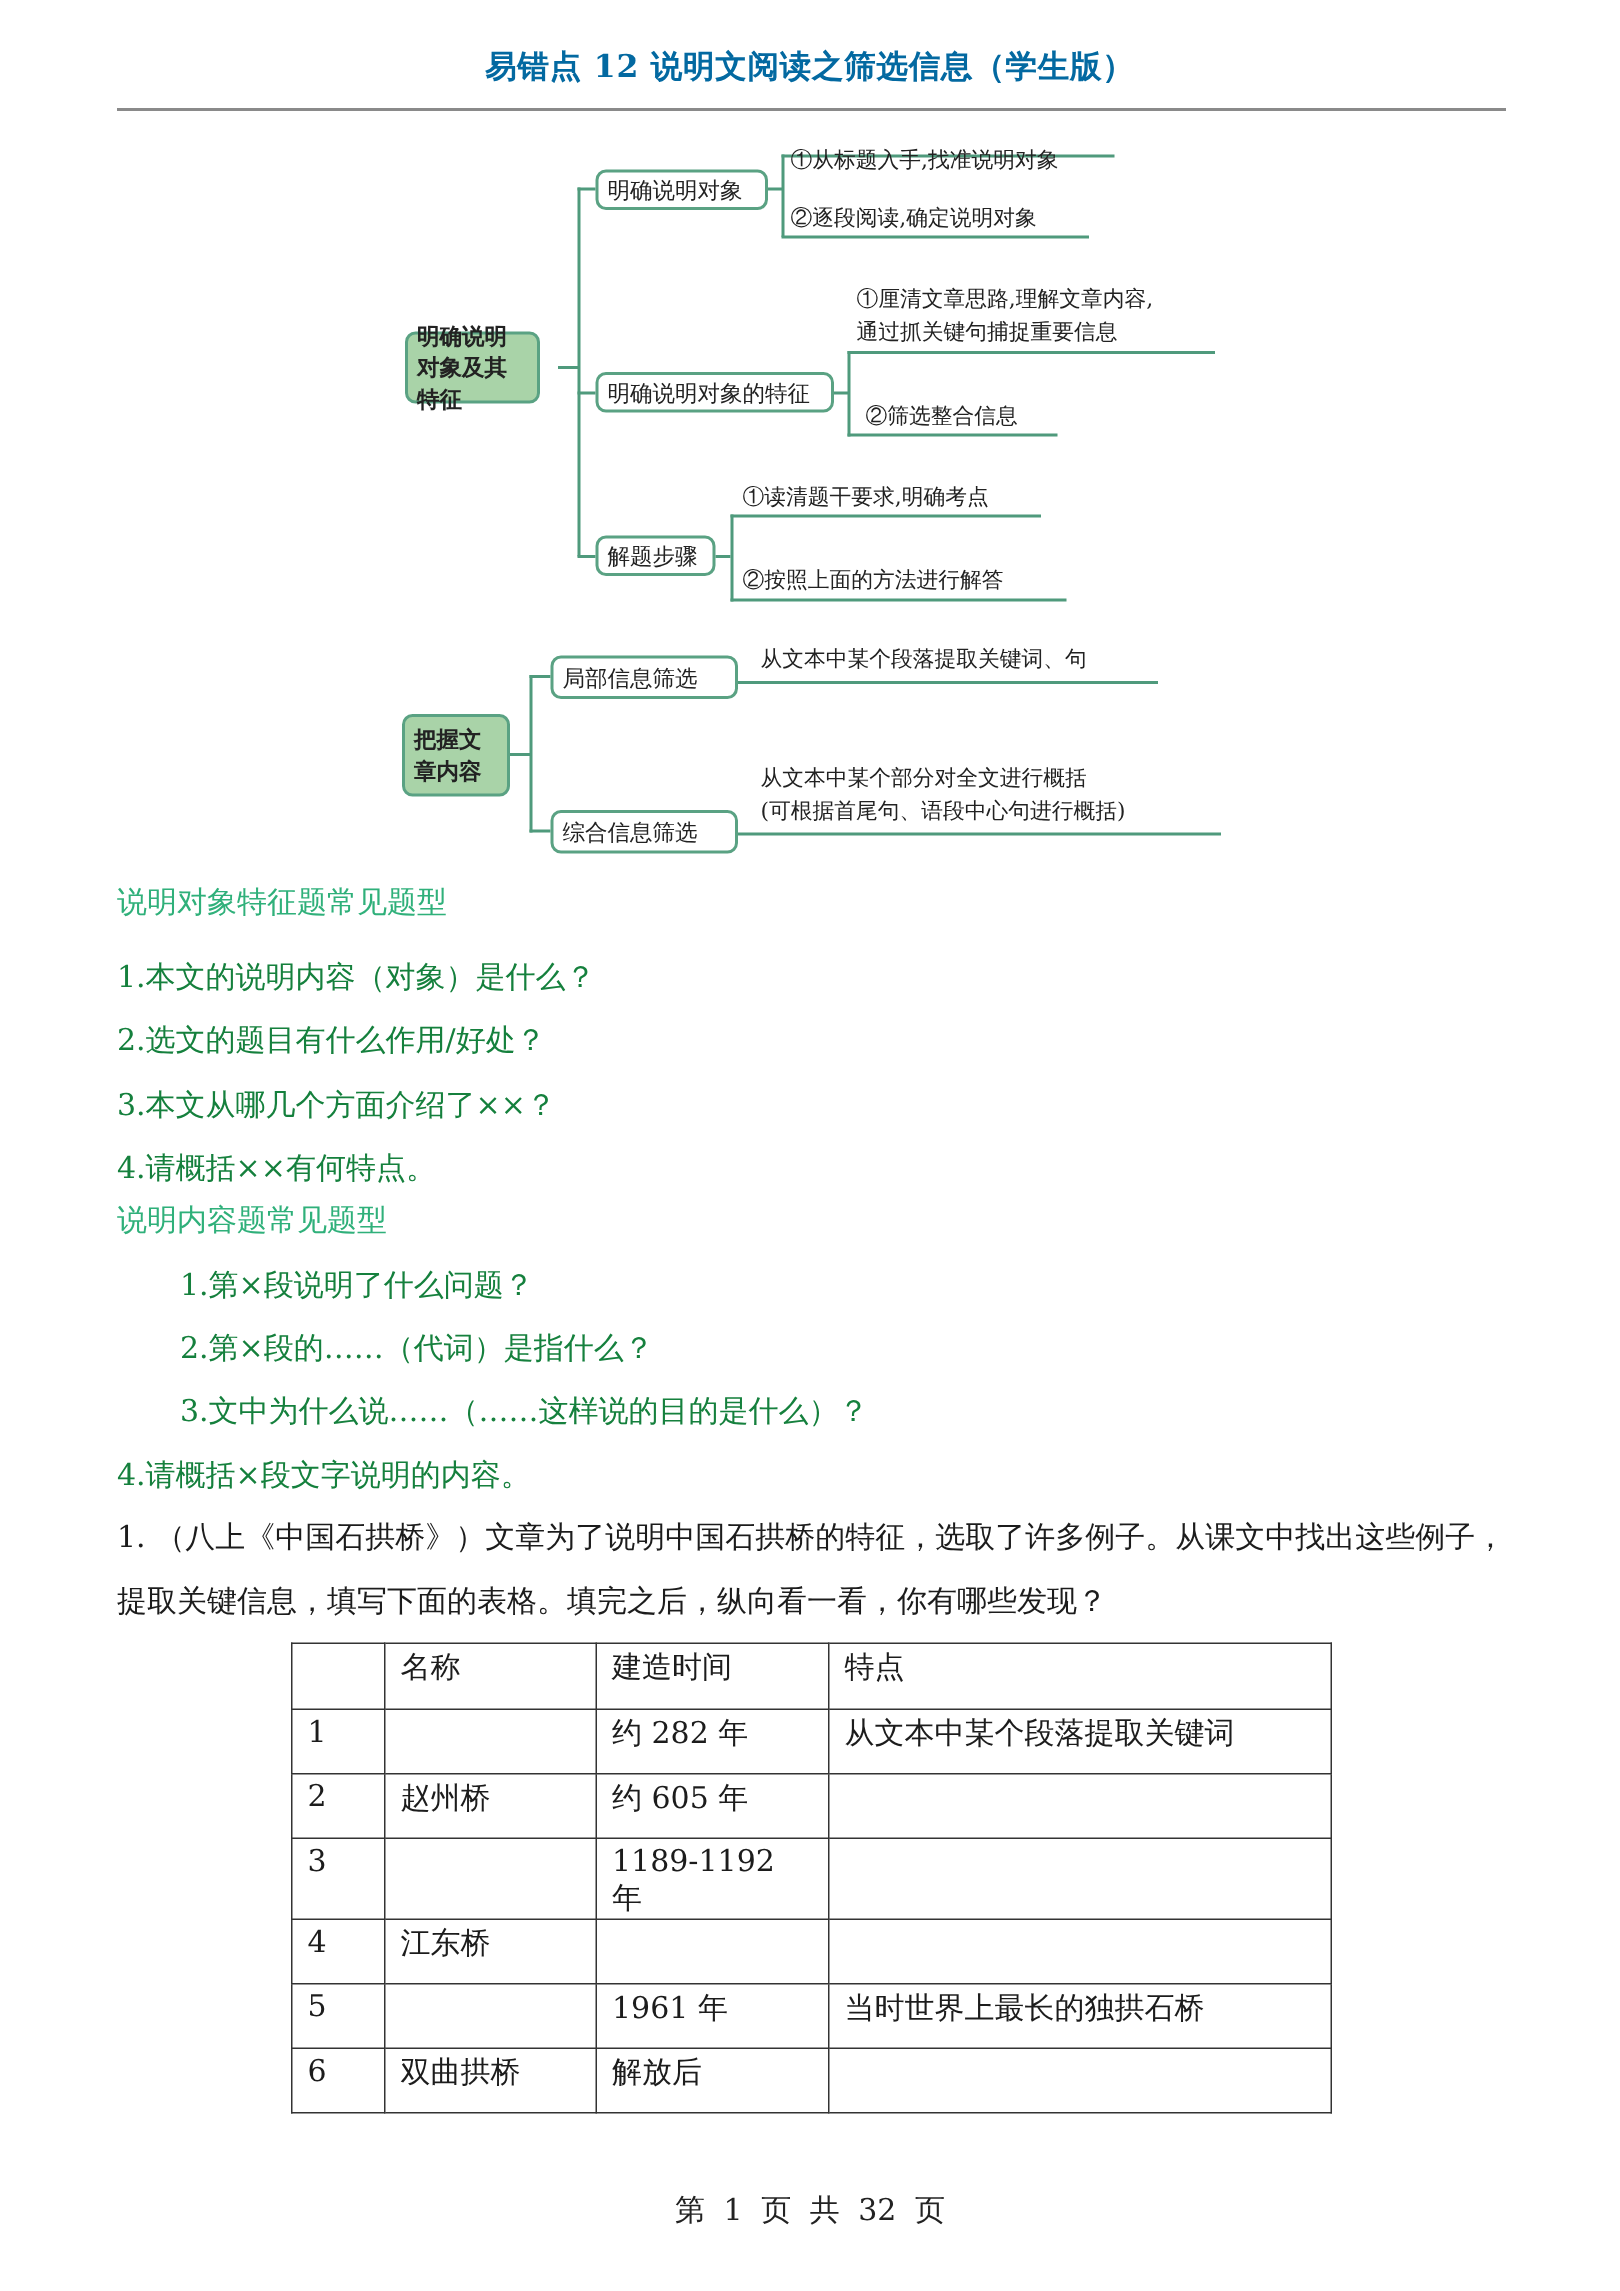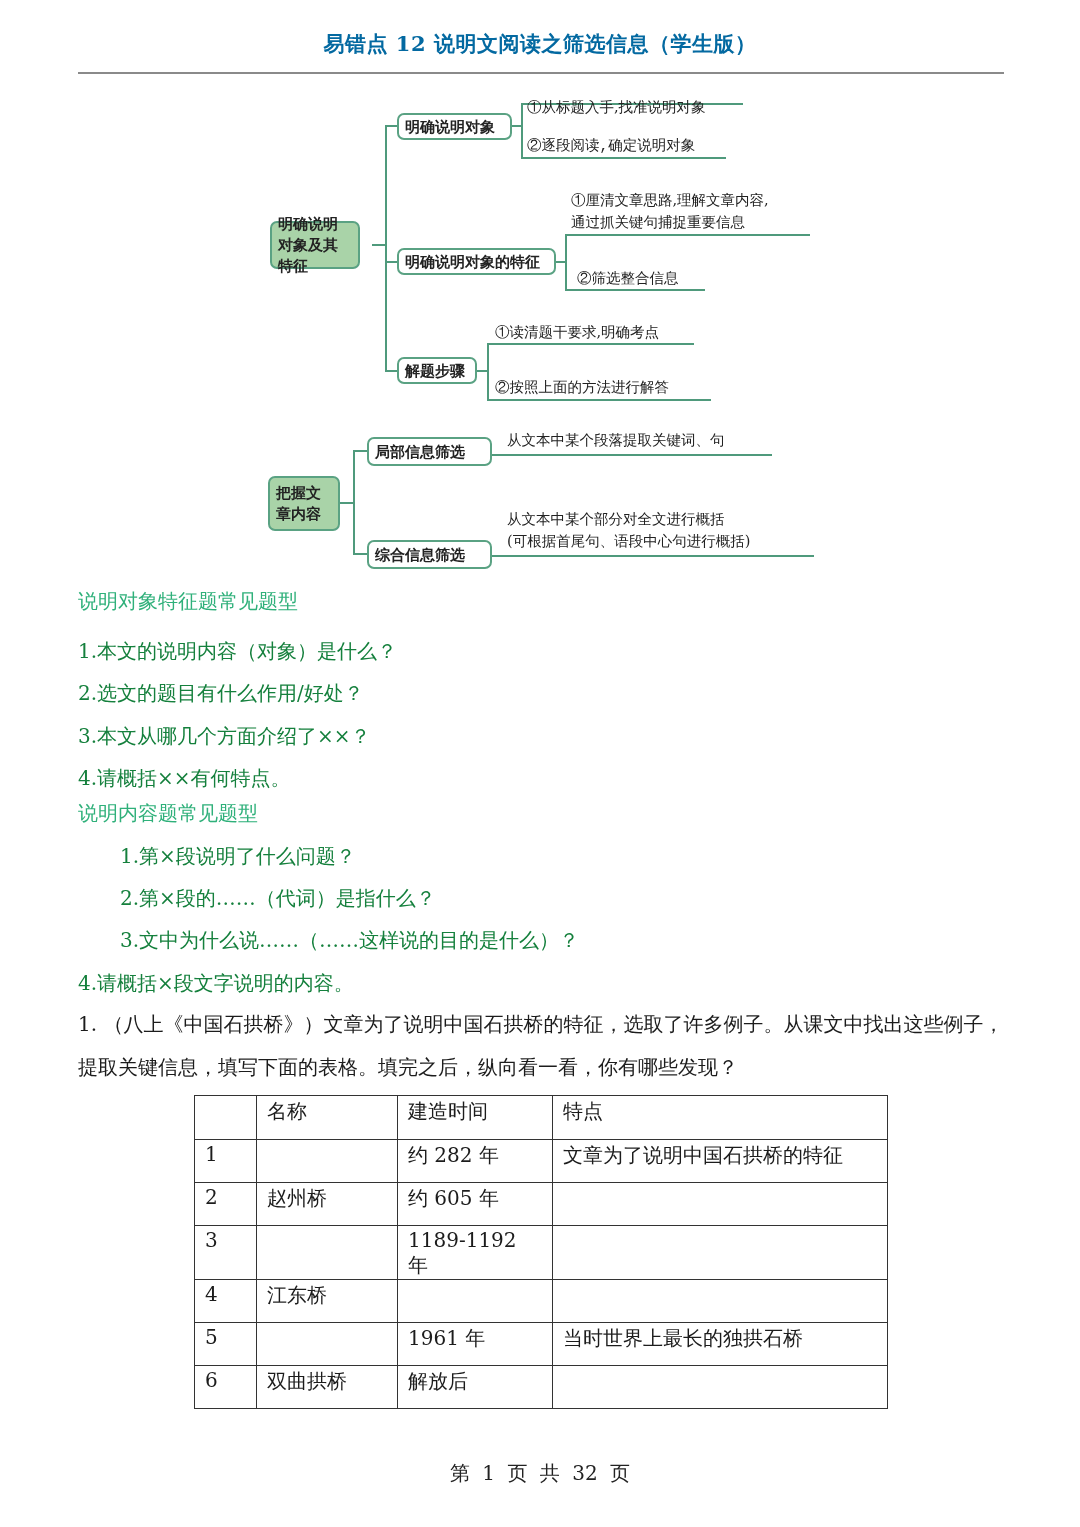--- a/index.html
+++ b/index.html
@@ -7,21 +7,21 @@
          font-family:"DejaVu Serif","Liberation Serif",serif; color:#1a1a1a; }
   .abs { position:absolute; }
   .title { left:0; width:1080px; top:30px; text-align:center; color:#0369a1;
            font-size:21px; font-weight:bold; letter-spacing:0.5px; }
   .rule { left:78px; width:926px; top:72px; height:0; border-top:2px solid #8a8a8a; }
 
   
   .mm-line { position:absolute; background:#4f9a7c; }
   .mm-box { position:absolute; border:2px solid #5aa283; border-radius:7px; background:#fff;
             font-size:15px; line-height:20px; padding:0 6px; box-sizing:border-box;
-            display:flex; align-items:center; white-space:nowrap; color:#222;font-weight:bold; }
+            display:flex; align-items:center; white-space:nowrap; color:#222; }
   .mm-root { background:#a9d3a8; font-weight:bold; font-size:15px; line-height:21px;
              white-space:normal; padding:2px 6px; }
   .mm-leaf { position:absolute; font-size:14.5px; color:#222; white-space:nowrap; line-height:21px; }
 
   .section-h { color:#2fb07a; font-size:20px; font-family:"DejaVu Sans","Liberation Sans",sans-serif; }
   .q { font-size:20px; color:#15803d; white-space:nowrap; }
   .para { left:78px; width:930px; font-size:20px; line-height:43px; color:#1c1c1c; }
 
   table.bridges { position:absolute; left:194px; top:1095px; border-collapse:collapse;
                   font-size:20px; color:#1c1c1c; }
@@ -45,21 +45,21 @@
   <div class="mm-line" style="left:385px;top:125px;width:12px;height:2px;"></div>
   <div class="mm-line" style="left:385px;top:261px;width:12px;height:2px;"></div>
   <div class="mm-line" style="left:385px;top:370px;width:12px;height:2px;"></div>
 
   <div class="mm-box" style="left:397px;top:113px;width:115px;height:27px;">明确说明对象</div>
   <div class="mm-line" style="left:512px;top:125px;width:10px;height:2px;"></div>
   <div class="mm-line" style="left:521px;top:103px;width:2px;height:55px;"></div>
   <div class="mm-line" style="left:521px;top:103px;width:222px;height:2px;"></div>
   <div class="mm-line" style="left:521px;top:157px;width:205px;height:2px;"></div>
   <div class="mm-leaf" style="left:527px;top:81px;margin-top:16px;">①从标题入手,找准说明对象</div>
-  <div class="mm-leaf" style="left:527px;top:136px;font-family:Liberation Mono, monospace;">②逐段阅读,确定说明对象</div>
+  <div class="mm-leaf" style="left:527px;top:136px;">②逐段阅读,确定说明对象</div>
 
   <div class="mm-box" style="left:397px;top:248px;width:159px;height:27px;">明确说明对象的特征</div>
   <div class="mm-line" style="left:556px;top:261px;width:10px;height:2px;"></div>
   <div class="mm-line" style="left:565px;top:234px;width:2px;height:57px;"></div>
   <div class="mm-line" style="left:565px;top:234px;width:245px;height:2px;"></div>
   <div class="mm-line" style="left:565px;top:289px;width:140px;height:2px;"></div>
   <div class="mm-leaf" style="left:571px;top:190px;">①厘清文章思路,理解文章内容,</div>
   <div class="mm-leaf" style="left:571px;top:212px;">通过抓关键句捕捉重要信息</div>
   <div class="mm-leaf" style="left:577px;top:268px;">②筛选整合信息</div>
 
@@ -108,21 +108,21 @@
       <tr>
     <td style="width:62px;height:44px;"></td>
     <td style="width:141px;height:44px;">名称</td>
     <td style="width:155px;height:44px;">建造时间</td>
     <td style="width:335px;height:44px;">特点</td>
   </tr>
   <tr>
     <td style="height:43px;">1</td>
     <td></td>
     <td>约 282 年</td>
-    <td>文章为了说明中国石拱桥的特征</td>
+    <td>从文本中某个段落提取关键词</td>
   </tr>
   <tr>
     <td style="height:43px;">2</td>
     <td>赵州桥</td>
     <td>约 605 年</td>
     <td></td>
   </tr>
   <tr>
     <td style="height:44px;">3</td>
     <td></td>

